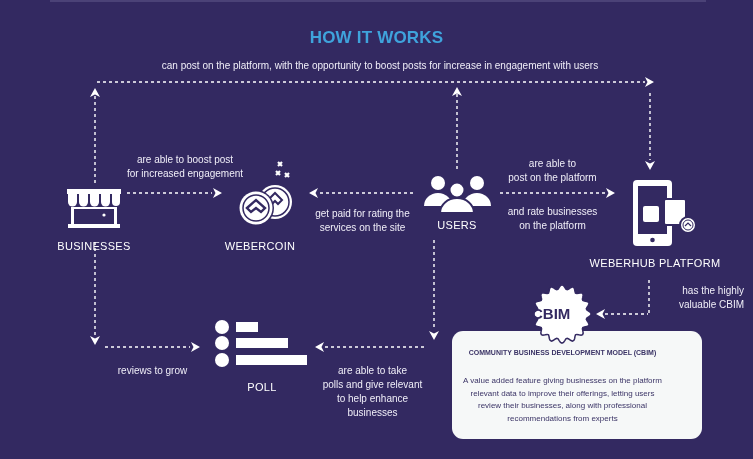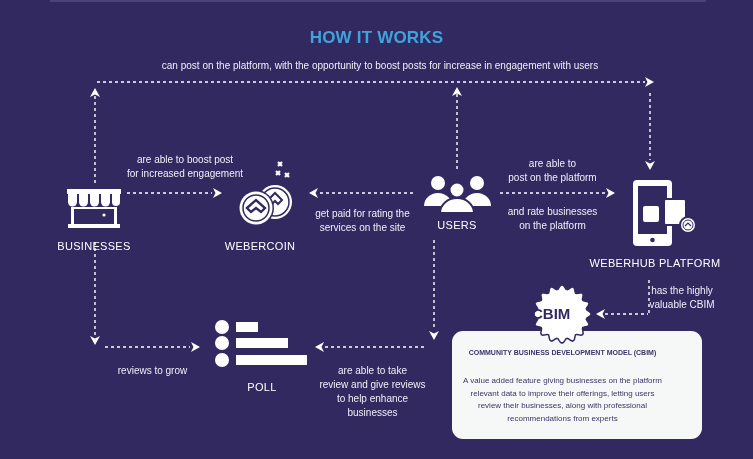--- a/index.html
+++ b/index.html
@@ -152,32 +152,32 @@
 <div class="abs cap" style="left:495px;width:115px;top:157px;">
   <div>are able to</div>
   <div>post on the platform</div>
 </div>
 
 <div class="abs cap" style="left:495px;width:115px;top:205px;">
   <div>and rate businesses</div>
   <div>on the platform</div>
 </div>
 
-<div class="abs cap" style="left:637px;width:90px;top:284px;text-align:center;">
+<div class="abs cap" style="left:654px;width:90px;top:284px;text-align:right;">
   <div>has the highly</div>
   <div>valuable CBIM</div>
 </div>
 
 <div class="abs cap" style="left:95px;width:115px;top:364px;">
   <div>reviews to grow</div>
 </div>
 
 <div class="abs cap" style="left:310px;width:125px;top:364px;">
   <div>are able to take</div>
-  <div>review and give reviews</div>
+  <div>polls and give relevant</div>
   <div>to help enhance</div>
   <div>businesses</div>
 </div>
 
 <div class="abs lbl" style="left:44px;width:100px;top:240px;">BUSINESSES</div>
 <div class="abs lbl" style="left:210px;width:100px;top:240px;">WEBERCOIN</div>
 <div class="abs lbl" style="left:417px;width:80px;top:219px;">USERS</div>
 <div class="abs lbl" style="left:570px;width:170px;top:257px;">WEBERHUB PLATFORM</div>
 <div class="abs lbl" style="left:222px;width:80px;top:381px;">POLL</div>
 

